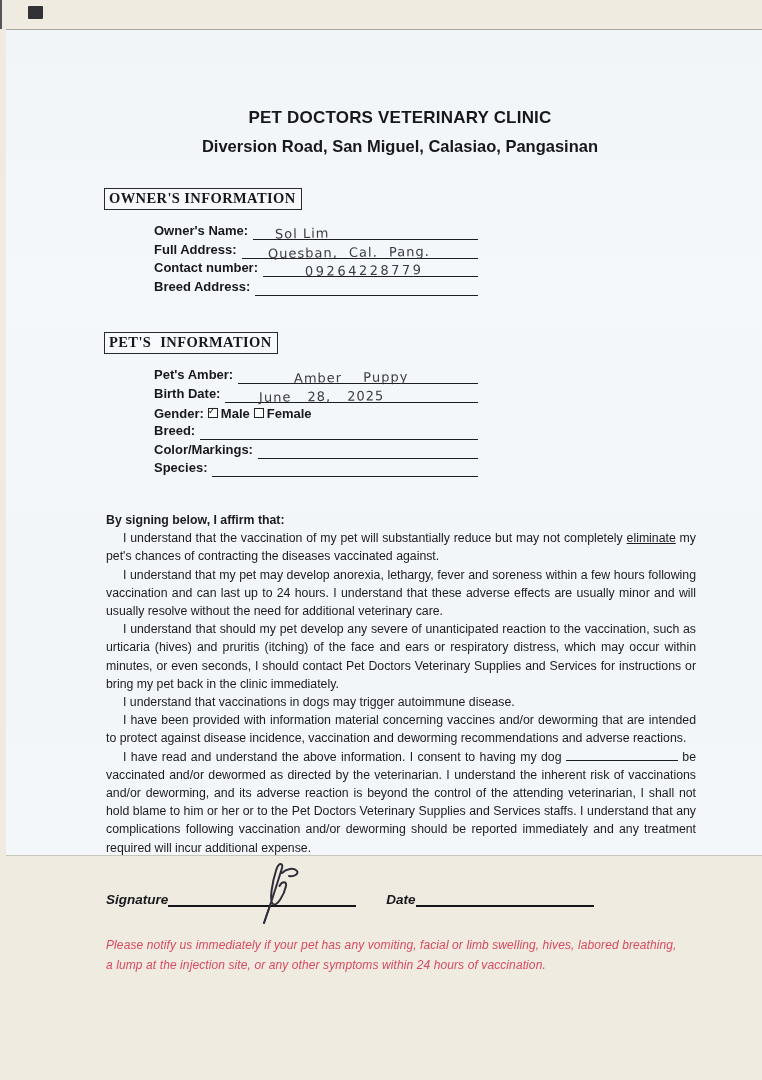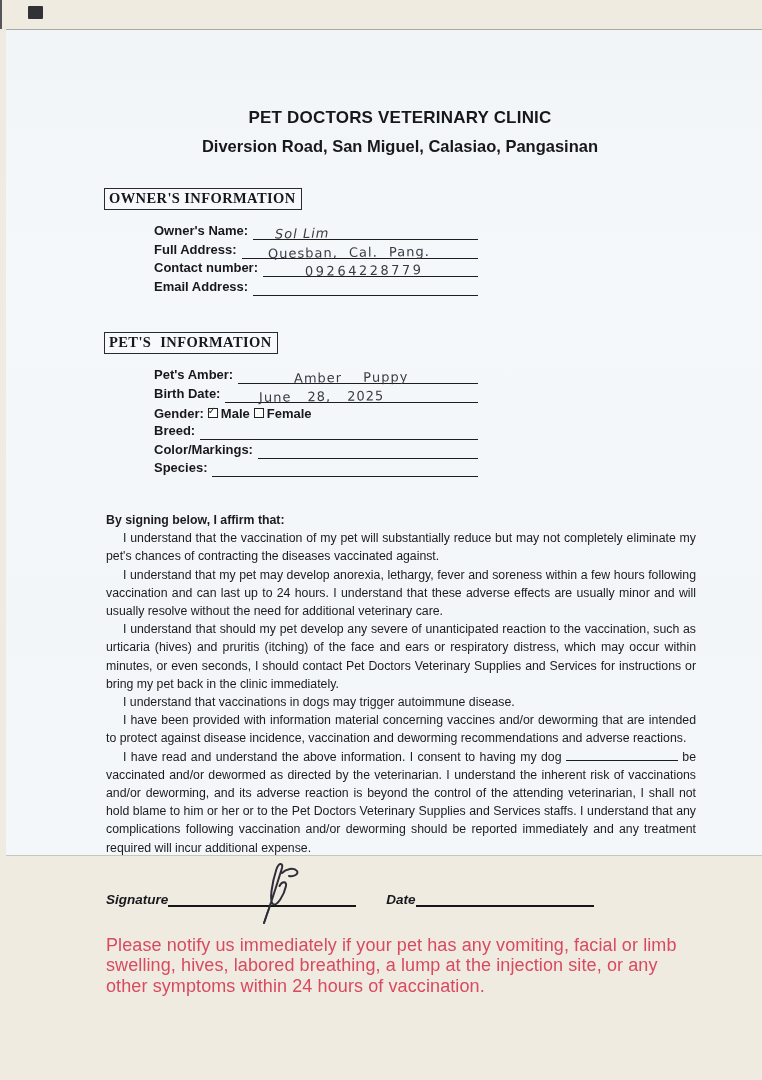--- a/index.html
+++ b/index.html
@@ -39,44 +39,44 @@
 
   .fields{margin:13px 0 0 48px;width:324px;}
   .frow{display:flex;align-items:flex-start;height:18.6px;}
   .flabel{font-weight:700;font-size:13px;white-space:nowrap;padding-right:5px;color:#17171d;}
   .fline{flex:1;border-bottom:1.6px solid #1d1d22;position:relative;height:16px;}
   .hw{
     position:absolute;bottom:-2px;font-family:"DejaVu Sans",sans-serif;
     font-size:13px;color:#3a3a46;white-space:nowrap;transform:rotate(-0.8deg);
     letter-spacing:1px;
   }
-  .hw.owner-name{left:22px;font-style:italic;}
+  .hw.owner-name{left:22px;}
   .hw.address{left:26px;word-spacing:6px;}
   .hw.contact{left:42px;letter-spacing:2.5px;}
   .hw.pet-name{left:56px;word-spacing:16px;}
   .hw.birth{left:34px;word-spacing:11px;}
 
   .gender-row{display:flex;align-items:center;height:18.6px;font-weight:700;font-size:13px;color:#17171d;}
   .cb{width:8px;height:8px;border:1.3px solid #222;display:inline-block;margin:0 3px 1px 4px;position:relative;background:#fdfefe;}
   .cb.checked::after{content:"\2713";position:absolute;left:-1px;top:-4px;font-size:10px;font-weight:400;color:#2c2c34;}
 
   .body-block{margin-top:32px;font-size:12.3px;line-height:18.2px;text-align:justify;color:#1b1b21;width:590px;}
   .intro-line{font-weight:700;text-align:left;}
   p.body-para{margin:0;text-indent:17px;}
-  .uword{}
+  .uword{text-decoration:underline;}
   .blank-inline{display:inline-block;width:112px;border-bottom:1.4px solid #1d1d22;height:12px;vertical-align:baseline;}
 
   .sig-row{display:flex;align-items:flex-end;margin-top:30px;height:20px;}
   .sig-label,.date-label{font-weight:700;font-size:13.5px;color:#17171d;white-space:nowrap;font-style:italic;}
   .sig-line{width:188px;border-bottom:2px solid #15151a;position:relative;height:14px;margin-right:30px;}
   .date-line{width:178px;border-bottom:2px solid #15151a;position:relative;height:14px;}
   .scribble{position:absolute;left:84px;bottom:-24px;}
 
   .warning-note{
-    margin-top:28px;font-size:18px;line-height:20.5px;
+    margin-top:28px;font-style:italic;font-size:12px;line-height:20.5px;
     width:572px;letter-spacing:.1px;
   }
 </style>
 </head>
 <body>
 
 <div class="scan-mark m1"></div>
 <div class="scan-mark m2"></div>
 <div class="edge-left-top"></div>
 
@@ -106,21 +106,21 @@
           <span class="hw address">Quesban, Cal. Pang.</span>
         </span>
       </div>
       <div class="frow">
         <span class="flabel">Contact number:</span>
         <span class="fline">
           <span class="hw contact">09264228779</span>
         </span>
       </div>
       <div class="frow">
-        <span class="flabel">Email Address:</span>
+        <span class="flabel">Breed Address:</span>
         <span class="fline"></span>
       </div>
     </div>
 
     <div style="margin-left:-2px;margin-top:10px;">
       <span class="boxed-heading pet">PET'S INFORMATION</span>
     </div>
 
     <div class="fields">
       <div class="frow">

